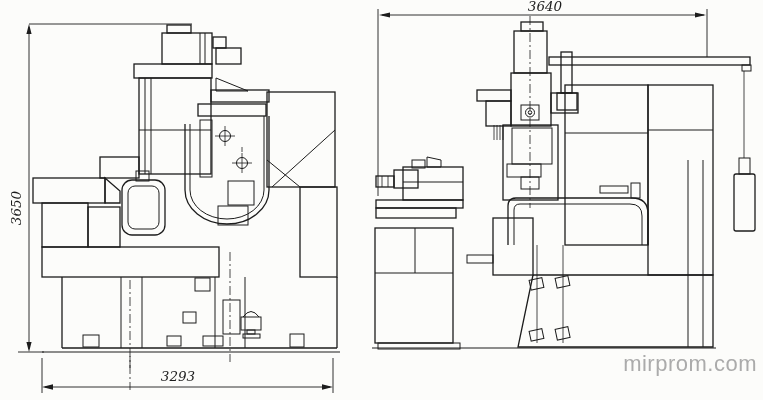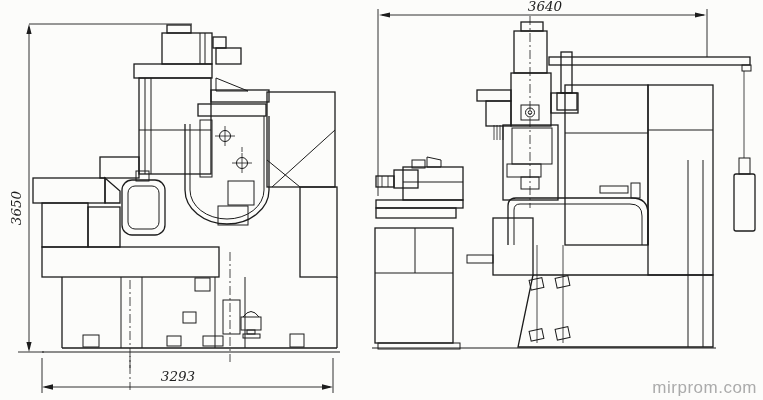--- a/index.html
+++ b/index.html
@@ -12,22 +12,22 @@
   }
   svg{display:block;}
   .draw{fill:none;stroke:#1c1c1c;stroke-width:1.3;stroke-linejoin:miter;stroke-linecap:butt;}
   .thin{stroke-width:1;}
   .hair{stroke-width:.8;}
   .dim{fill:none;stroke:#1c1c1c;stroke-width:.9;}
   .cl{fill:none;stroke:#1c1c1c;stroke-width:.8;stroke-dasharray:9 3 2 3;}
   .arrow{fill:#1c1c1c;stroke:none;}
   .dim-label{font:italic 13.5px "DejaVu Serif",serif;fill:#1c1c1c;}
   .watermark{
-    position:absolute;right:6px;bottom:2px;
-    font-size:17px;letter-spacing:.5px;
+    position:absolute;right:6px;bottom:23px;
+    font-size:22px;letter-spacing:.5px;
     color:#ababab;
   }
 </style>
 </head>
 <body>
 
 <div class="canvas">
 <svg width="763" height="400" viewBox="0 0 763 400">
 
   <g>

